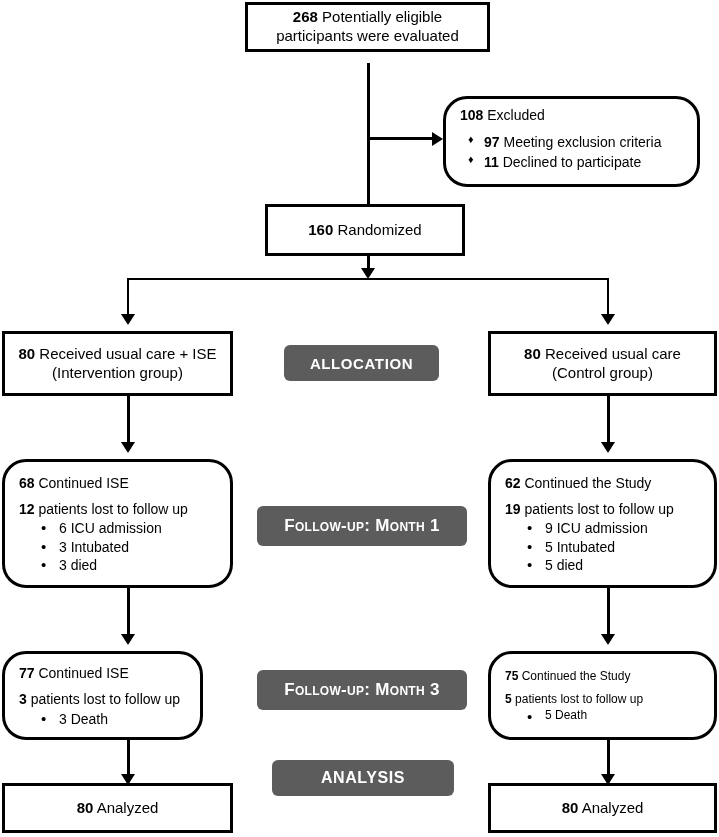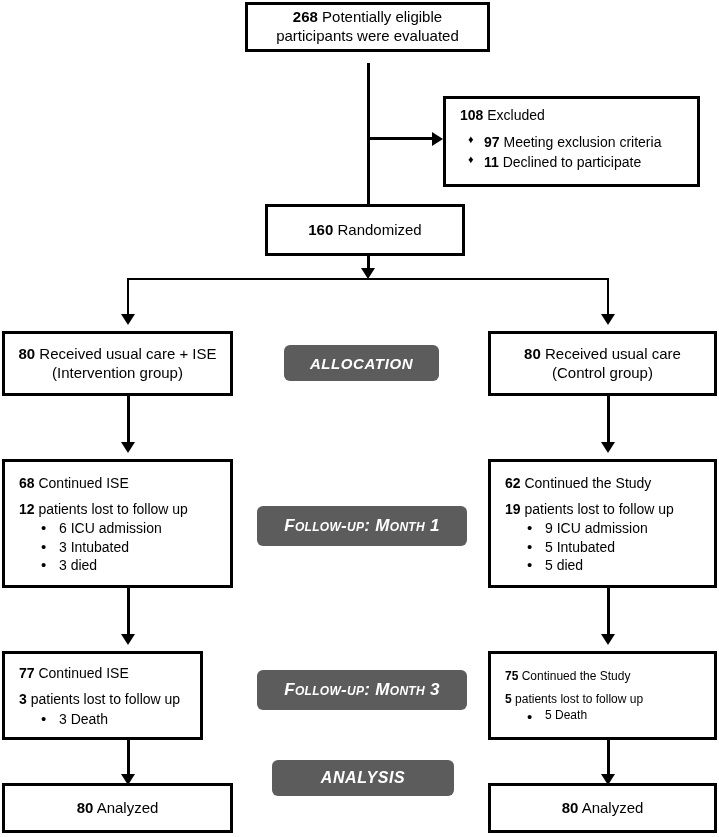--- a/index.html
+++ b/index.html
@@ -53,21 +53,20 @@
     box-sizing: border-box;
     background: #5c5c5c;
     color: #ffffff;
     border-radius: 6px;
     display: flex;
     align-items: center;
     justify-content: center;
     font-weight: bold;
     letter-spacing: 0.6px;
     text-align: right;
-    font-style: italic;
   }
   .stage-smallcaps {
     font-variant: small-caps;
     letter-spacing: 0.3px;
   }
   
   .vline {
     position: absolute;
     background: #000000;
     width: 3px;
@@ -126,21 +125,21 @@
     line-height: 1.45;
     white-space: nowrap;
   }
   ul.diamonds li::before {
     content: "\2666";
     position: absolute;
     left: 2px;
     top: 0;
     font-size: 11px;
   }
-  .pad16 { padding: 16px 14px; }
+  .pad16 { padding: 16px 14px; border-radius: 24px; }
 </style>
 </head>
 <body>
 
 <div id="flowchart">
 
   <div class="vline" style="left:367px; top:63px; height:150px;"></div>
 
   <div class="hline" style="left:367px; top:137px; width:68px;"></div>
   <div class="arrow-right" style="left:432px; top:132px;"></div>

